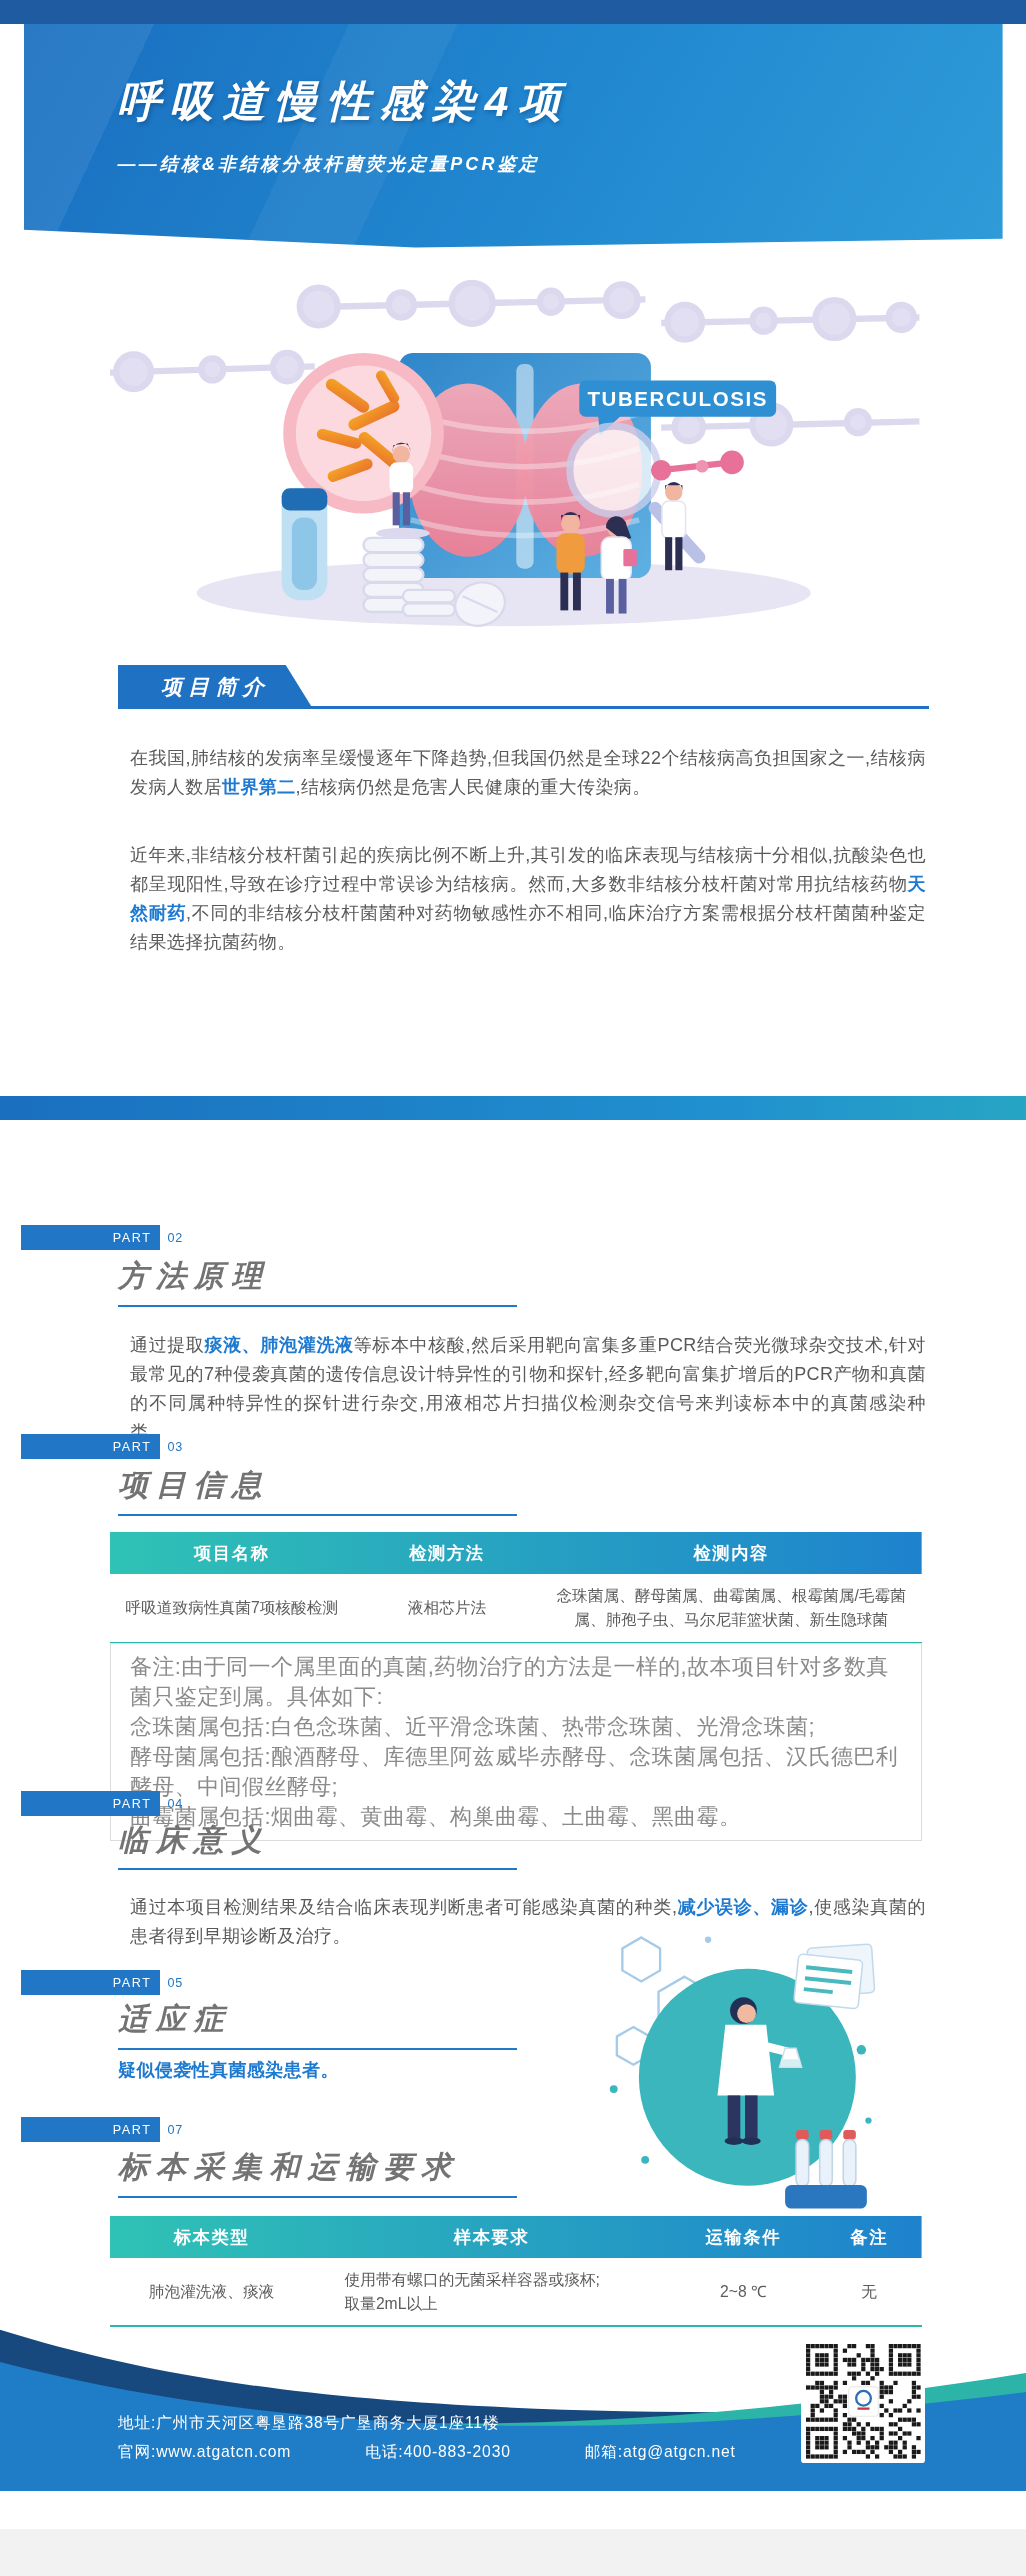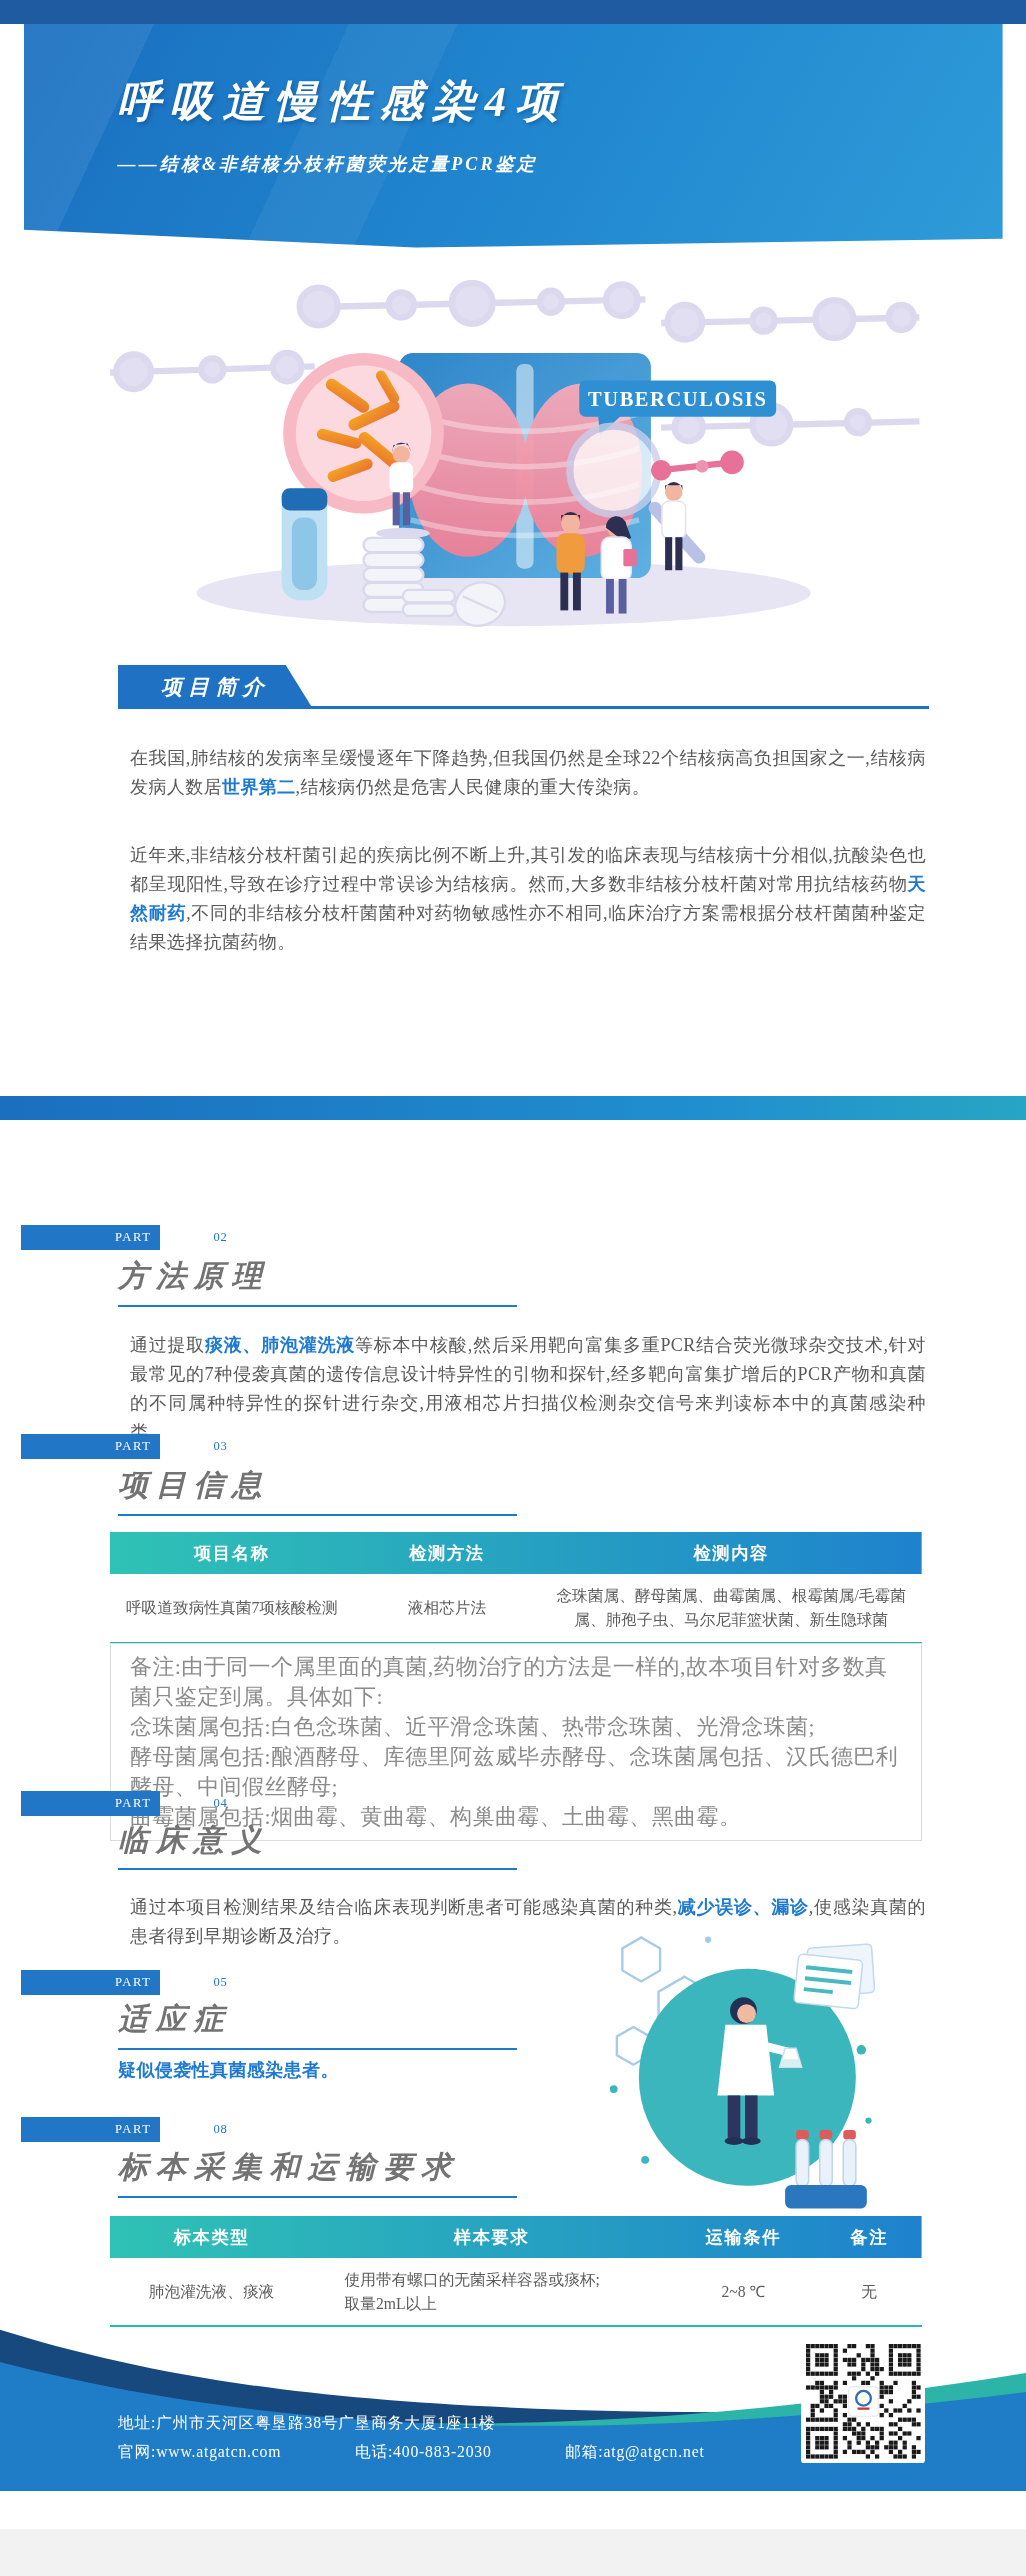--- a/index.html
+++ b/index.html
@@ -1,17 +1,17 @@
 <!DOCTYPE html>
 <html style="font-size:12.6px"><head>
 <meta charset="utf-8">
 <style>
   html,body{margin:0;padding:0;background:#fff;}
   .page{position:relative;width:1026px;height:2576px;overflow:hidden;background:#fff;
-        font-family:Liberation Serif, serif;}
+        font-family:Liberation Sans, sans-serif;}
 
   
   .topbar{position:absolute;left:0;top:0;width:1026px;height:23.6px;background:#1e5ba1;}
   .header{position:absolute;left:23.6px;top:23.6px;width:979px;height:224px;
           background:linear-gradient(120deg,#1a6fc0 0%,#2188d0 55%,#2f9bd8 100%);
           clip-path:polygon(0 0,100% 0,100% 96%,40% 100%,0 92%);}
   .header .sheen{position:absolute;left:0;top:0;width:100%;height:100%;
           background:linear-gradient(115deg,rgba(255,255,255,.07) 0 12%,transparent 12% 30%,rgba(255,255,255,.05) 30% 40%,transparent 40%);}
   .main-title{position:absolute;left:94px;top:49px;color:#fff;font-size:43px;font-weight:bold;
           font-style:italic;letter-spacing:9.4px;text-shadow:1.6px 2.4px 4.7px rgba(0,40,90,.35);white-space:nowrap;}
@@ -30,21 +30,21 @@
   
   .body-text{position:absolute;left:118px;width:796px;margin:12px;font-size:18px;line-height:29px;
           color:#595959;text-align:justify;letter-spacing:0.4px;}
   .hl{color:#1e7ad0;font-weight:bold;}
 
   
   .divider{position:absolute;left:0;top:1096px;width:1026px;height:23.6px;
           background:linear-gradient(90deg,#1a6fbf,#2090cf 70%,#27a5c4);}
 
   
-  .part-row{position:absolute;left:20.5px;display:flex;align-items:center;height:25px;gap:46px;}
+  .part-row{position:absolute;left:20.5px;display:flex;align-items:center;height:25px;}
   .part-bar{width:139px;height:25px;background:#2176c5;color:#fff;font-size:12.6px;letter-spacing:1.6px;
           display:flex;justify-content:flex-end;align-items:center;padding-right:7.9px;box-sizing:border-box;}
   .part-num{color:#2176c5;font-size:12.6px;margin-left:7.9px;letter-spacing:0.8px;}
 
   
   .sec-title{position:absolute;left:118px;margin:0;font-size:30px;font-weight:bold;font-style:italic;
           color:#737373;letter-spacing:7.9px;white-space:nowrap;}
   .sec-line{position:absolute;left:118px;width:399px;height:2.4px;background:#1f7ac9;}
 
   
@@ -332,21 +332,21 @@
           <circle cx="335" cy="160" r="6"></circle>
           <circle cx="344" cy="250" r="4"></circle>
           <circle cx="60" cy="300" r="5"></circle>
           <circle cx="140" cy="20" r="4" fill="#a5cbe9"></circle>
       </g>
     </svg>
   </div>
 
   <div class="part-row" style="top:2117px">
     <div class="part-bar">PART</div>
-    <div class="part-num">08</div>
+    <div class="part-num">07</div>
   </div>
   <h2 class="sec-title" style="top:2147px">标本采集和运输要求</h2>
   <div class="sec-line" style="top:2196px"></div>
 
   <table class="dtable t2" style="top:2216px">
     <colgroup>
         <col style="width:25%">
         <col style="width:44%">
         <col style="width:18%">
         <col style="width:13%">

